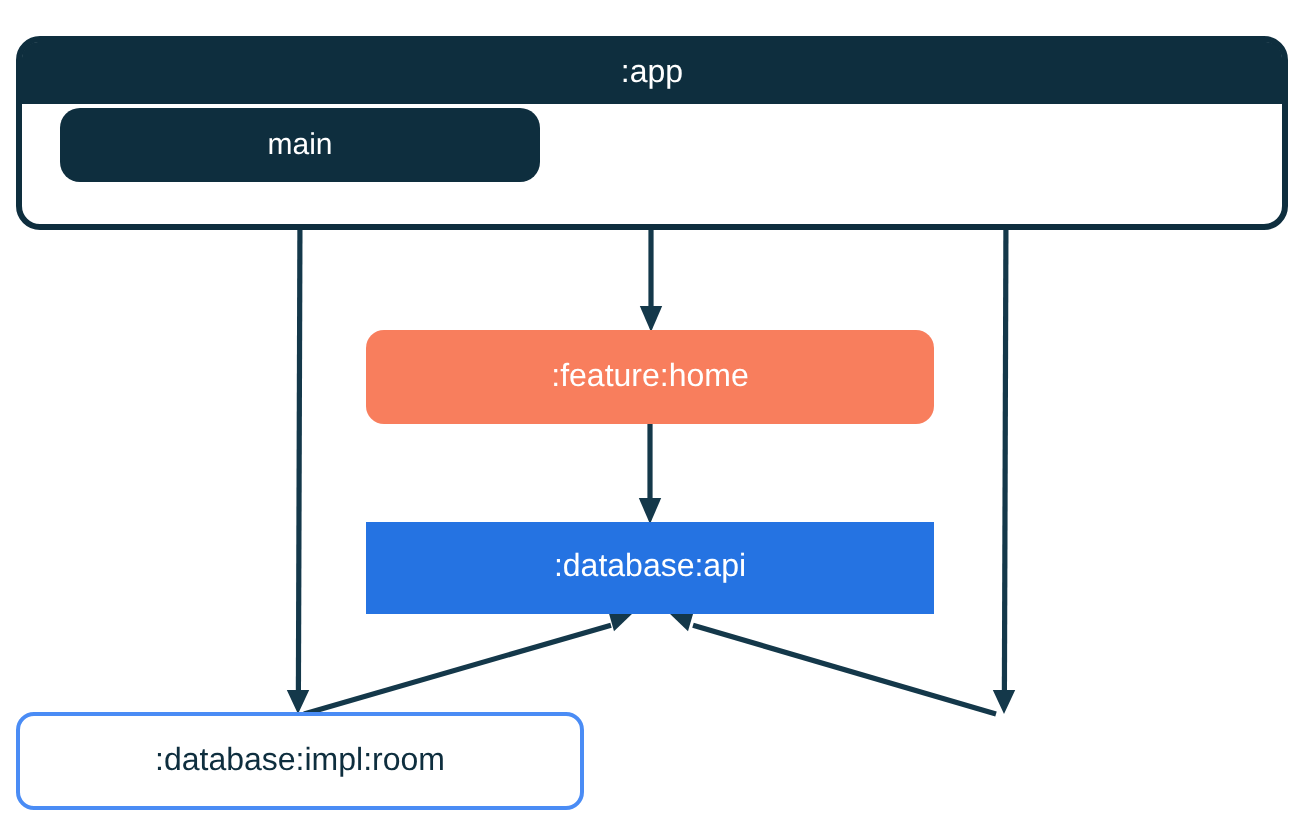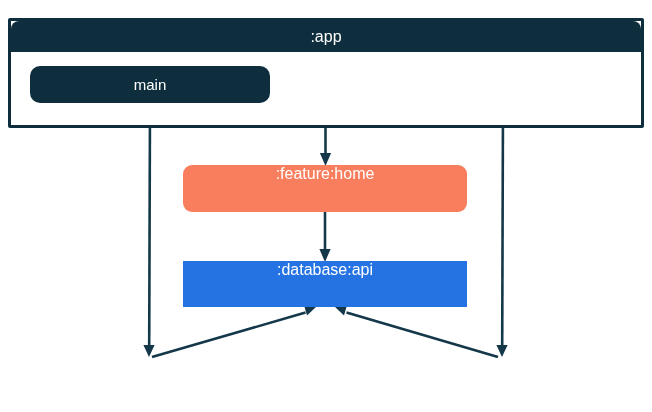--- a/index.html
+++ b/index.html
@@ -17,49 +17,49 @@
     width:652px;height:412px;
     font-family:"Liberation Sans","DejaVu Sans",sans-serif;
     background:#ffffff;
     overflow:hidden;
   }
   .edges{position:absolute;left:0;top:0;z-index:1;}
   .edges line{stroke:var(--arrow,#14384a);stroke-width:2.6;}
   .edges polygon{fill:var(--arrow,#14384a);}
   .node{
     position:absolute;
-    display:flex;align-items:flex-start;justify-content:center;
+    display:flex;align-items:center;justify-content:center;
     box-sizing:border-box;
     font-size:16px;
     z-index:2;
   }
   .app-container{
-    position:absolute;left:8px;top:18px;width:636px;height:110px;
+    position:absolute;left:8px;top:18px;width:636px;height:97px;
     box-sizing:border-box;
     border:3px solid var(--navy,#0e2e3e);
-    border-radius:2px;
+    border-radius:12px;
     background:var(--white,#ffffff);
     z-index:2;
   }
   .app-header{
     position:absolute;left:0;top:0;right:0;height:31px;
     background:var(--navy,#0e2e3e);
     border-radius:8px 8px 0 0;
     display:flex;align-items:center;justify-content:center;
     color:#ffffff;font-size:16px;
   }
   .pill{
     position:absolute;
     width:240px;height:37px;
     border-radius:10px;
     display:flex;align-items:center;justify-content:center;
     font-size:15px;
     z-index:3;
   }
-  .pill-main{left:30px;top:66px;background:var(--navy,#0e2e3e);color:#ffffff;}
+  .pill-main{left:30px;top:54px;background:var(--navy,#0e2e3e);color:#ffffff;}
   .pill-android{left:383px;top:66px;background:var(--green,#0fd57e);color:var(--navy,#0e2e3e);}
   .feature-home{
     left:183px;top:165px;width:284px;height:47px;
     background:var(--coral,#f87e5d);color:#ffffff;border-radius:9px;
   }
   .database-api{
     left:183px;top:261px;width:284px;height:46px;
     background:var(--blue,#2573e2);color:#ffffff;border-radius:0;
   }
   .impl-box{
@@ -122,15 +122,18 @@
 
 
   <div class="node feature-home">
     <span>:feature:home</span>
   </div>
 
   <div class="node database-api">
     <span>:database:api</span>
   </div>
 
+  <div class="node impl-box impl-room">
+    <span>:database:impl:room</span>
+  </div>
 
 
 </div>
 
 </body></html>

